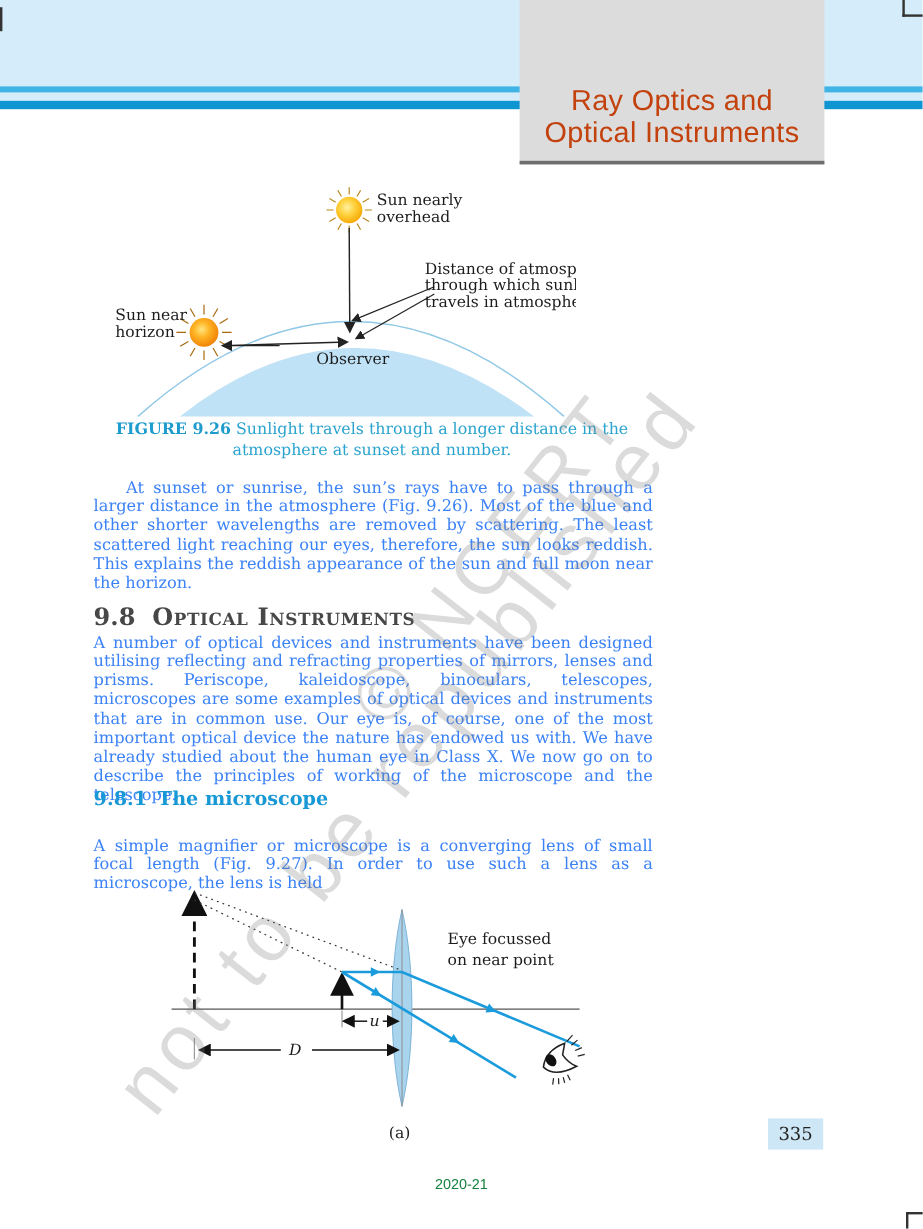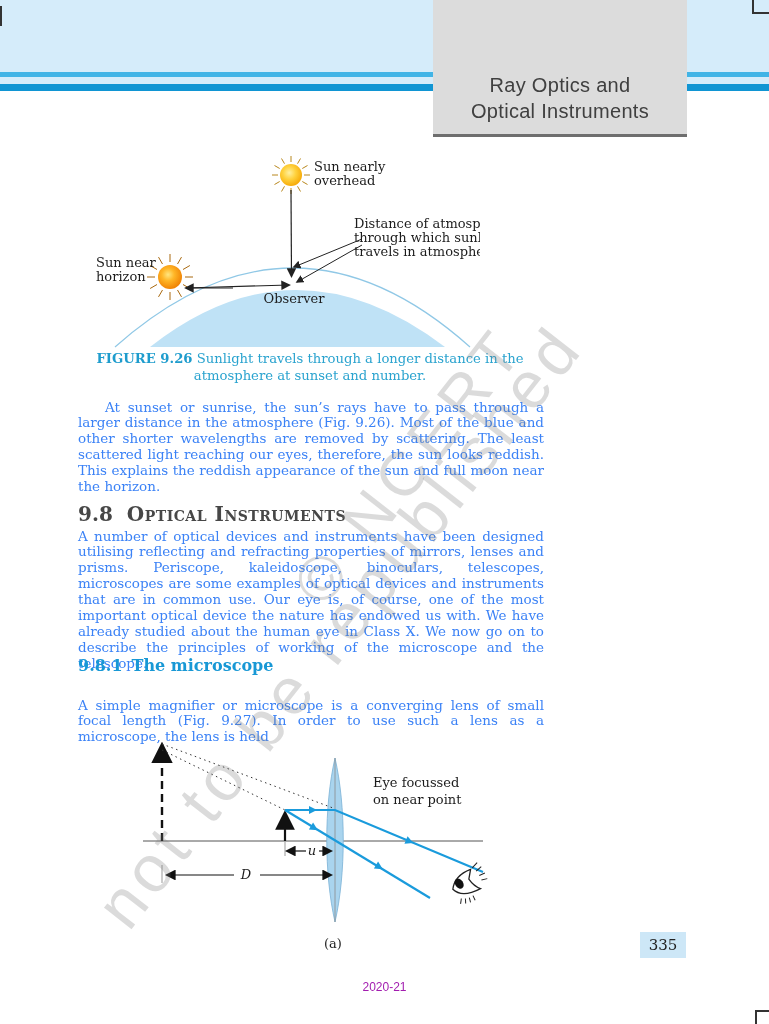--- a/index.html
+++ b/index.html
@@ -6,22 +6,22 @@
   #page{position:relative;width:769px;height:1024px;background:#fff;overflow:hidden;
         font-family:"DejaVu Serif",serif;color:#1c1c1c;}
 
   
   .band{position:absolute;left:0;top:0;width:769px;height:84px;background:#d5ecfa;}
   .stripe1{position:absolute;left:0;top:72px;width:769px;height:5px;background:#41b4e6;}
   .stripe2{position:absolute;left:0;top:84px;width:769px;height:7px;background:#1095d3;}
   .chapter-box{position:absolute;left:433px;top:0;width:254px;height:137px;background:#dcdcdc;
       border-bottom:3px solid #6e6e6e;display:flex;flex-direction:column;justify-content:flex-end;
       align-items:center;padding-bottom:10px;box-sizing:border-box;z-index:4;}
-  .chapter-box .line{font-family:"Liberation Sans",sans-serif;font-size:20px;line-height:26px;
-      color:#404040;letter-spacing:0.3px;}
+  .chapter-box .line{font-family:"Liberation Sans",sans-serif;font-size:24px;line-height:26px;
+      color:#c2410c;letter-spacing:0.3px;}
 
   
   .para{position:absolute;left:78px;width:466px;font-size:13.5px;line-height:15.9px;
       text-align:justify;color:#3b82f6;}
   .indent{text-indent:27px;}
   .h98{position:absolute;left:78px;top:483px;font-weight:bold;color:#474747;margin-top:19px;}
   .h98 .num{font-size:20px;}
   .h98 .title{font-size:20px;font-variant:small-caps;margin-left:14px;letter-spacing:0.5px;}
   .h981{position:absolute;left:78px;top:656px;font-weight:bold;color:#1898d5;font-size:16px;}
   .h981 .title{margin-left:9px;margin-top:28px;}
@@ -34,21 +34,21 @@
   
   .fig926{position:absolute;left:88px;top:148px;z-index:2;}
   .fig927{position:absolute;left:110px;top:728px;z-index:2;}
   .figtext{font-family:"DejaVu Serif",serif;font-size:13px;fill:#1c1c1c;}
   .figtext-i{font-family:"DejaVu Serif",serif;font-style:italic;font-size:13px;fill:#1c1c1c;}
 
   
   .page-badge{position:absolute;left:640px;top:932px;width:46px;height:26px;background:#cde7f7;
       text-align:center;line-height:26px;font-size:15px;color:#222;}
   .year-mark{position:absolute;left:0;top:980px;width:769px;text-align:center;
-      font-family:"Liberation Sans",sans-serif;font-size:12px;color:#a21caf;}
+      font-family:"Liberation Sans",sans-serif;font-size:12px;color:#15803d;}
 
   
   .wm{position:absolute;font-family:"Liberation Sans",sans-serif;white-space:nowrap;
       color:rgba(125,125,125,0.28);pointer-events:none;z-index:6;transform:rotate(-52deg);}
   .wm1{left:243px;top:430px;font-size:62px;letter-spacing:8px;}
   .wm2{left:-32px;top:588px;font-size:66px;letter-spacing:6px;}
 
   
   .mark{position:absolute;z-index:7;}
   .mark-tl{left:0;top:6px;width:2px;height:20px;background:#333;}

